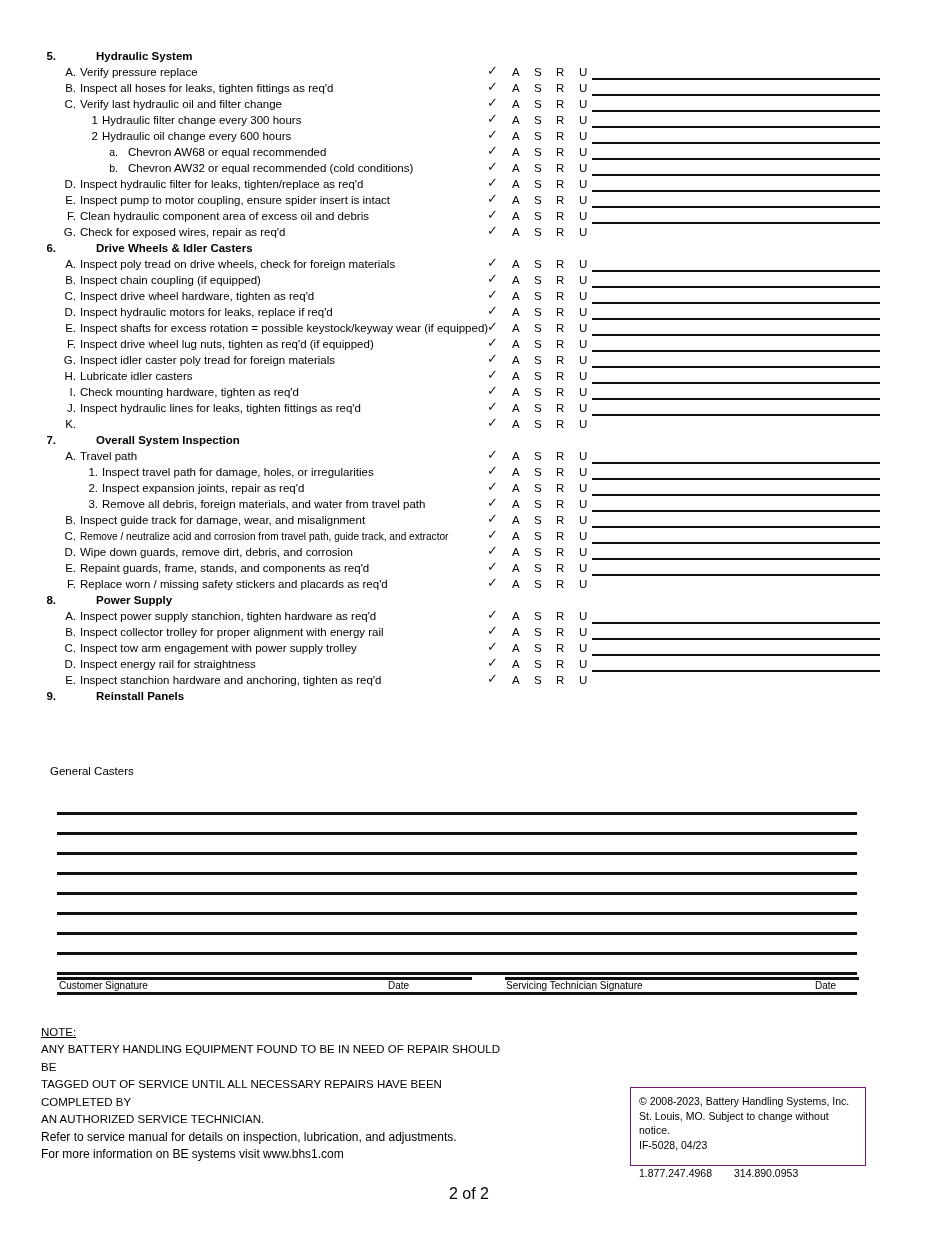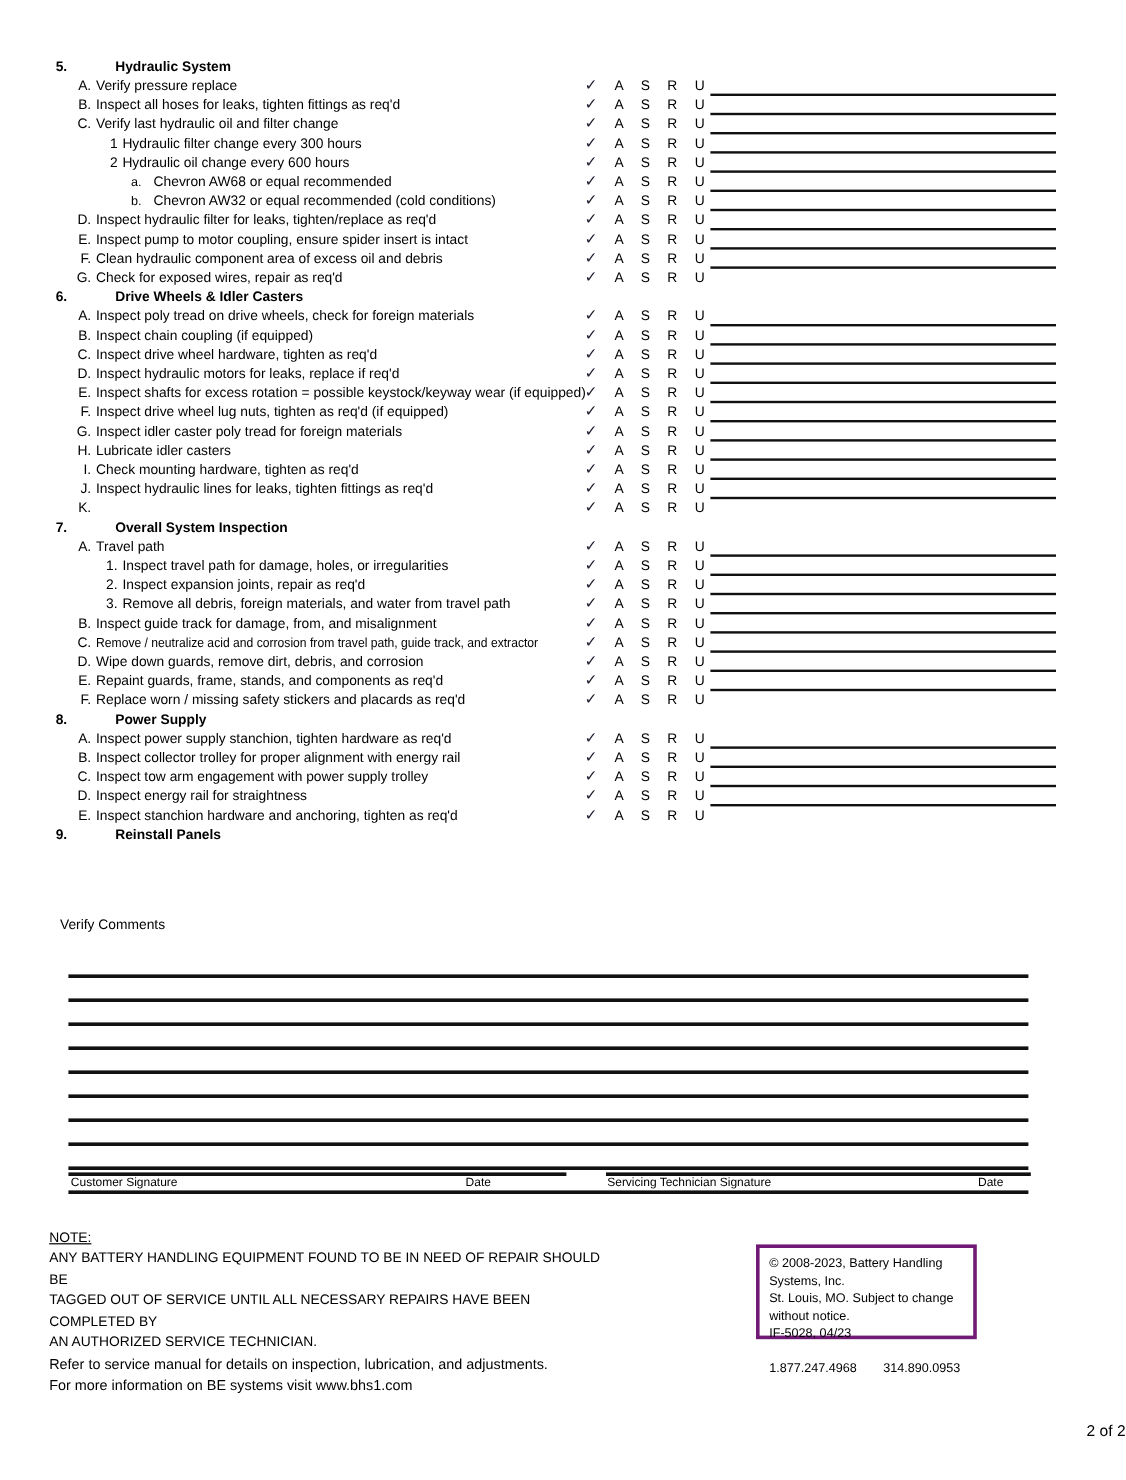--- a/index.html
+++ b/index.html
@@ -152,42 +152,42 @@
   }
   .note-small {
     font-size: 12px;
     line-height: 17px;
   }
 
   
   .copybox {
     position: absolute;
     left: 630px;
-    top: 1037px;
-    width: 184px;
+    top: 1087px;
+    width: 236px;
     height: 79px;
-    border: 3px solid #701a75;
+    border: 1px solid #701a75;
     box-sizing: border-box;
     padding: 6px 8px 0 8px;
     font-size: 10.5px;
     line-height: 14.5px;
   }
   .copybox .phones {
     margin-top: 14px;
   }
   .copybox .phones span { margin-right: 22px; }
 
   
   .footer {
     position: absolute;
     left: 0;
     top: 1185px;
     width: 938px;
-    text-align: right;
-    font-size: 13px;
+    text-align: center;
+    font-size: 16px;
   }
 </style>
 </head>
 <body>
 
 <div id="page">
 
   <div class="checklist" id="checklist">
       <div class="section">
         <div class="row lvl0">
@@ -510,21 +510,21 @@
             <span class="chk">✓</span>
             <span class="g gA">A</span>
             <span class="g gS">S</span>
             <span class="g gR">R</span>
             <span class="g gU">U</span>
             <div class="wline"></div>
           </div>
         </div>
         <div class="row lvl1">
           <span class="marker">B.</span>
-          <span class="txt">Inspect guide track for damage, from, and misalignment</span>
+          <span class="txt">Inspect guide track for damage, wear, and misalignment</span>
           <div class="grade">
             <span class="chk">✓</span>
             <span class="g gA">A</span>
             <span class="g gS">S</span>
             <span class="g gR">R</span>
             <span class="g gU">U</span>
             <div class="wline"></div>
           </div>
         </div>
         <div class="row lvl1 condensed">
@@ -641,21 +641,21 @@
         </div>
       </div>
       <div class="section">
         <div class="row lvl0">
           <span class="marker">9.</span>
           <span class="txt">Reinstall Panels</span>
         </div>
       </div>
     </div>
 
-  <div class="comments-label">Verify Comments</div>
+  <div class="comments-label">General Casters</div>
   <div class="comment-lines" id="comment-lines">
       <div class="cline"></div>
       <div class="cline"></div>
       <div class="cline"></div>
       <div class="cline"></div>
       <div class="cline"></div>
       <div class="cline"></div>
       <div class="cline"></div>
       <div class="cline"></div>
       <div class="cline"></div>

